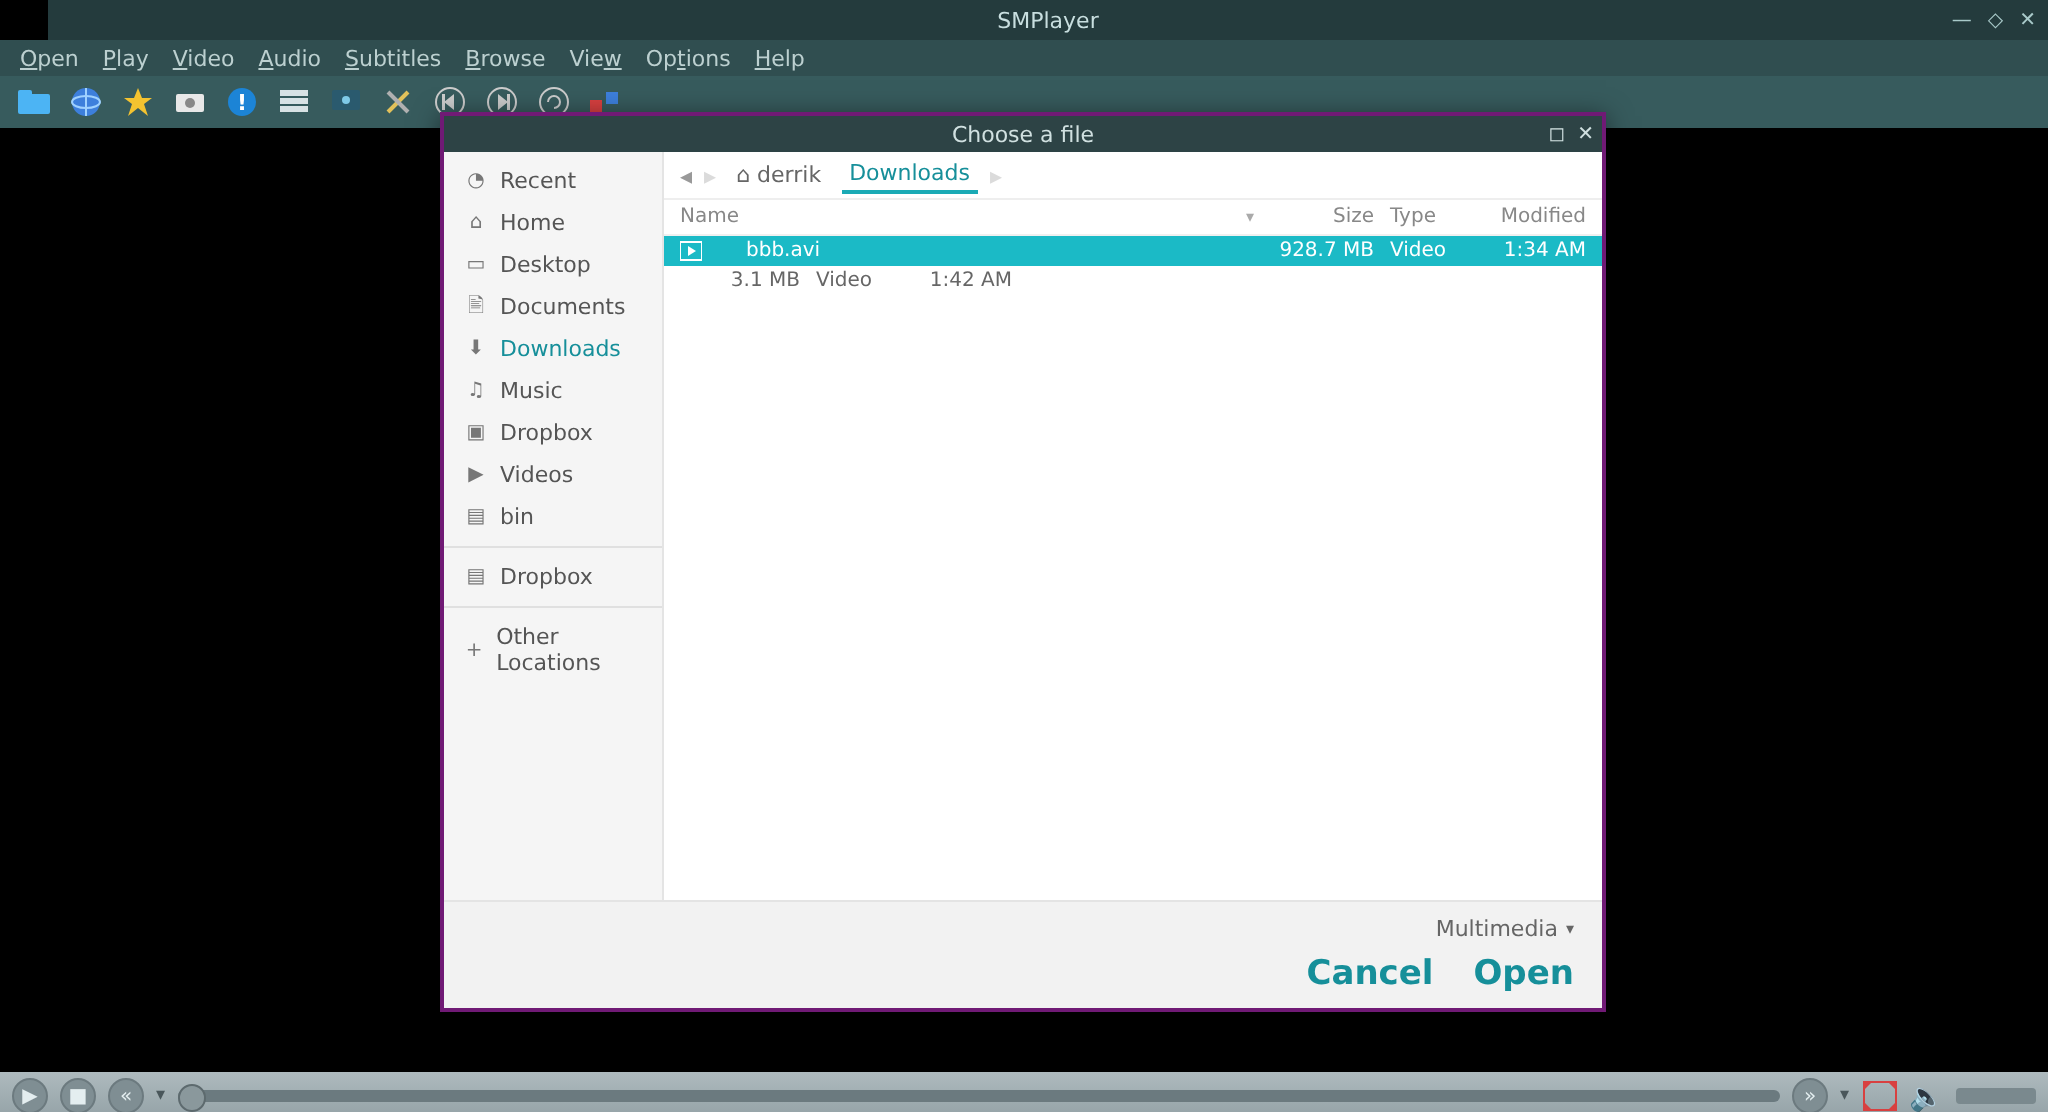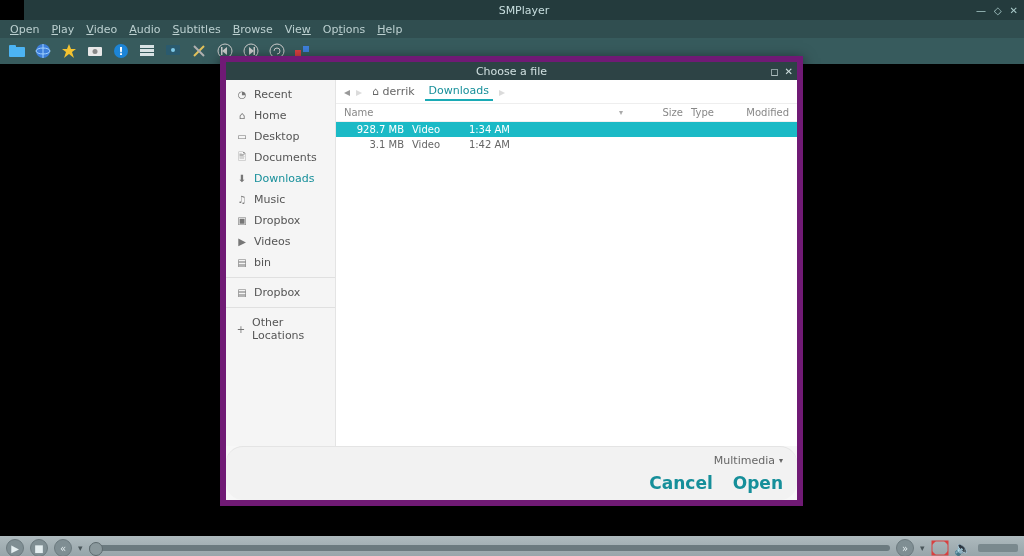--- a/index.html
+++ b/index.html
@@ -41,21 +41,21 @@
 .playbar {
   height: 24px; background: linear-gradient(#aebabe,#93a1a6);
   display: flex; align-items:center; padding: 0 6px; gap:6px;
 }
 .pb-btn { width:18px; height:18px; border-radius:50%; background:#7f8e93; border:1px solid #6c7a7f; display:flex; align-items:center; justify-content:center; color:#e4eef0; font-size:10px; cursor:pointer;}
 .pb-track { flex:1; height:6px; background:#6b7a7f; border-radius:3px; position:relative; cursor:pointer;}
 .pb-track::after{content:"";position:absolute;left:0;top:-3px;width:12px;height:12px;border-radius:50%;background:#8a989c;border:1px solid #5d6a6e;}
 
 .dialog {
   position:absolute; left:220px; top:56px; width:583px; height:450px;
-  background:#f7f7f7; border:6px solid #701a75;
+  background:#f7f7f7; border:2px solid #701a75;
   box-shadow: 0 2px 12px rgba(0,0,0,.5);
   display:flex; flex-direction:column;
 }
 .dialog-title { height:18px; background:#2d4345; color:#d0e0e0; font-size:11px; display:flex; align-items:center; justify-content:center; position:relative;}
 .dialog-title .dlg-ctrl { position:absolute; right:4px; display:flex; gap:6px; font-size:10px; cursor:pointer;}
 .dialog-body { flex:1; display:flex; overflow:hidden;}
 .dialog-sidebar { width:110px; background:#f5f5f5; border-right:1px solid #e4e4e4; padding:4px 0; font-size:11px; color:#555;}
 .sb-item { display:flex; align-items:center; gap:6px; padding:4px 10px; cursor:pointer;}
 .sb-item.sel { color:#168f9a; font-weight:500;}
 .sb-sep { height:1px; background:#e0e0e0; margin:4px 0;}
@@ -68,21 +68,21 @@
 .filelist { flex:1; overflow:auto;}
 .fl-head { display:flex; color:#888; font-size:10px; padding:3px 8px; border-bottom:1px solid #f0f0f0;}
 .fl-row { display:flex; padding:2px 8px; cursor:pointer; font-size:10px; color:#666; align-items:center;}
 .fl-row.sel { background:#1bbac6; color:#fff;}
 .fl-name { flex:1; display:flex; align-items:center; gap:22px;}
 .fl-size { width:60px; text-align:right;}
 .fl-type { width:48px; padding-left:8px;}
 .fl-mod  { width:58px; text-align:right;}
 .fl-caret { font-size:8px; color:#aaa; }
 .file-ico{width:11px;height:11px;display:inline-block;}
-.dialog-footer { height:54px; background:#f2f2f2; border-top:1px solid #e4e4e4; display:flex; flex-direction:column; justify-content:center; padding:4px 14px; gap:6px;border-radius:17px;}
+.dialog-footer { height:54px; background:#f2f2f2; border-top:1px solid #e4e4e4; display:flex; flex-direction:column; justify-content:center; padding:4px 14px; gap:6px;}
 .filter-row { display:flex; justify-content:flex-end;}
 .filter-sel { font-size:11px; color:#666; cursor:pointer; display:flex; align-items:center; gap:4px;}
 .btn-row { display:flex; justify-content:flex-end; gap:20px;}
 .dlg-btn { font-size:17px; color:#168f9a; cursor:pointer; font-weight:700;}
 </style>
 </head>
 <body>
 
 <div class="titlebar">
   <span class="title-text">SMPlayer</span>
@@ -278,20 +278,27 @@
               <span>Name</span>
               <span style="flex:1"></span>
               <span class="fl-caret">▾</span>
             </span>
           <span class="fl-size">Size</span>
           <span class="fl-type">Type</span>
           <span class="fl-mod">Modified</span>
         </div>
         <div id="filelist-rows">
             <div class="fl-row sel">
+              <span class="fl-name">
+                <span class="file-ico"><svg width="11" height="11">
+                    <rect x="0" y="1" width="11" height="9" fill="none" stroke="#fff"></rect>
+                    <polygon points="4,3 8,5.5 4,8" fill="#fff"></polygon>
+                  </svg></span>
+                <span>bbb.avi</span>
+              </span>
               <span class="fl-size">928.7 MB</span>
               <span class="fl-type">Video</span>
               <span class="fl-mod">1:34 AM</span>
             </div>
             <div class="fl-row">
               <span class="fl-size">3.1 MB</span>
               <span class="fl-type">Video</span>
               <span class="fl-mod">1:42 AM</span>
             </div>
           </div>

